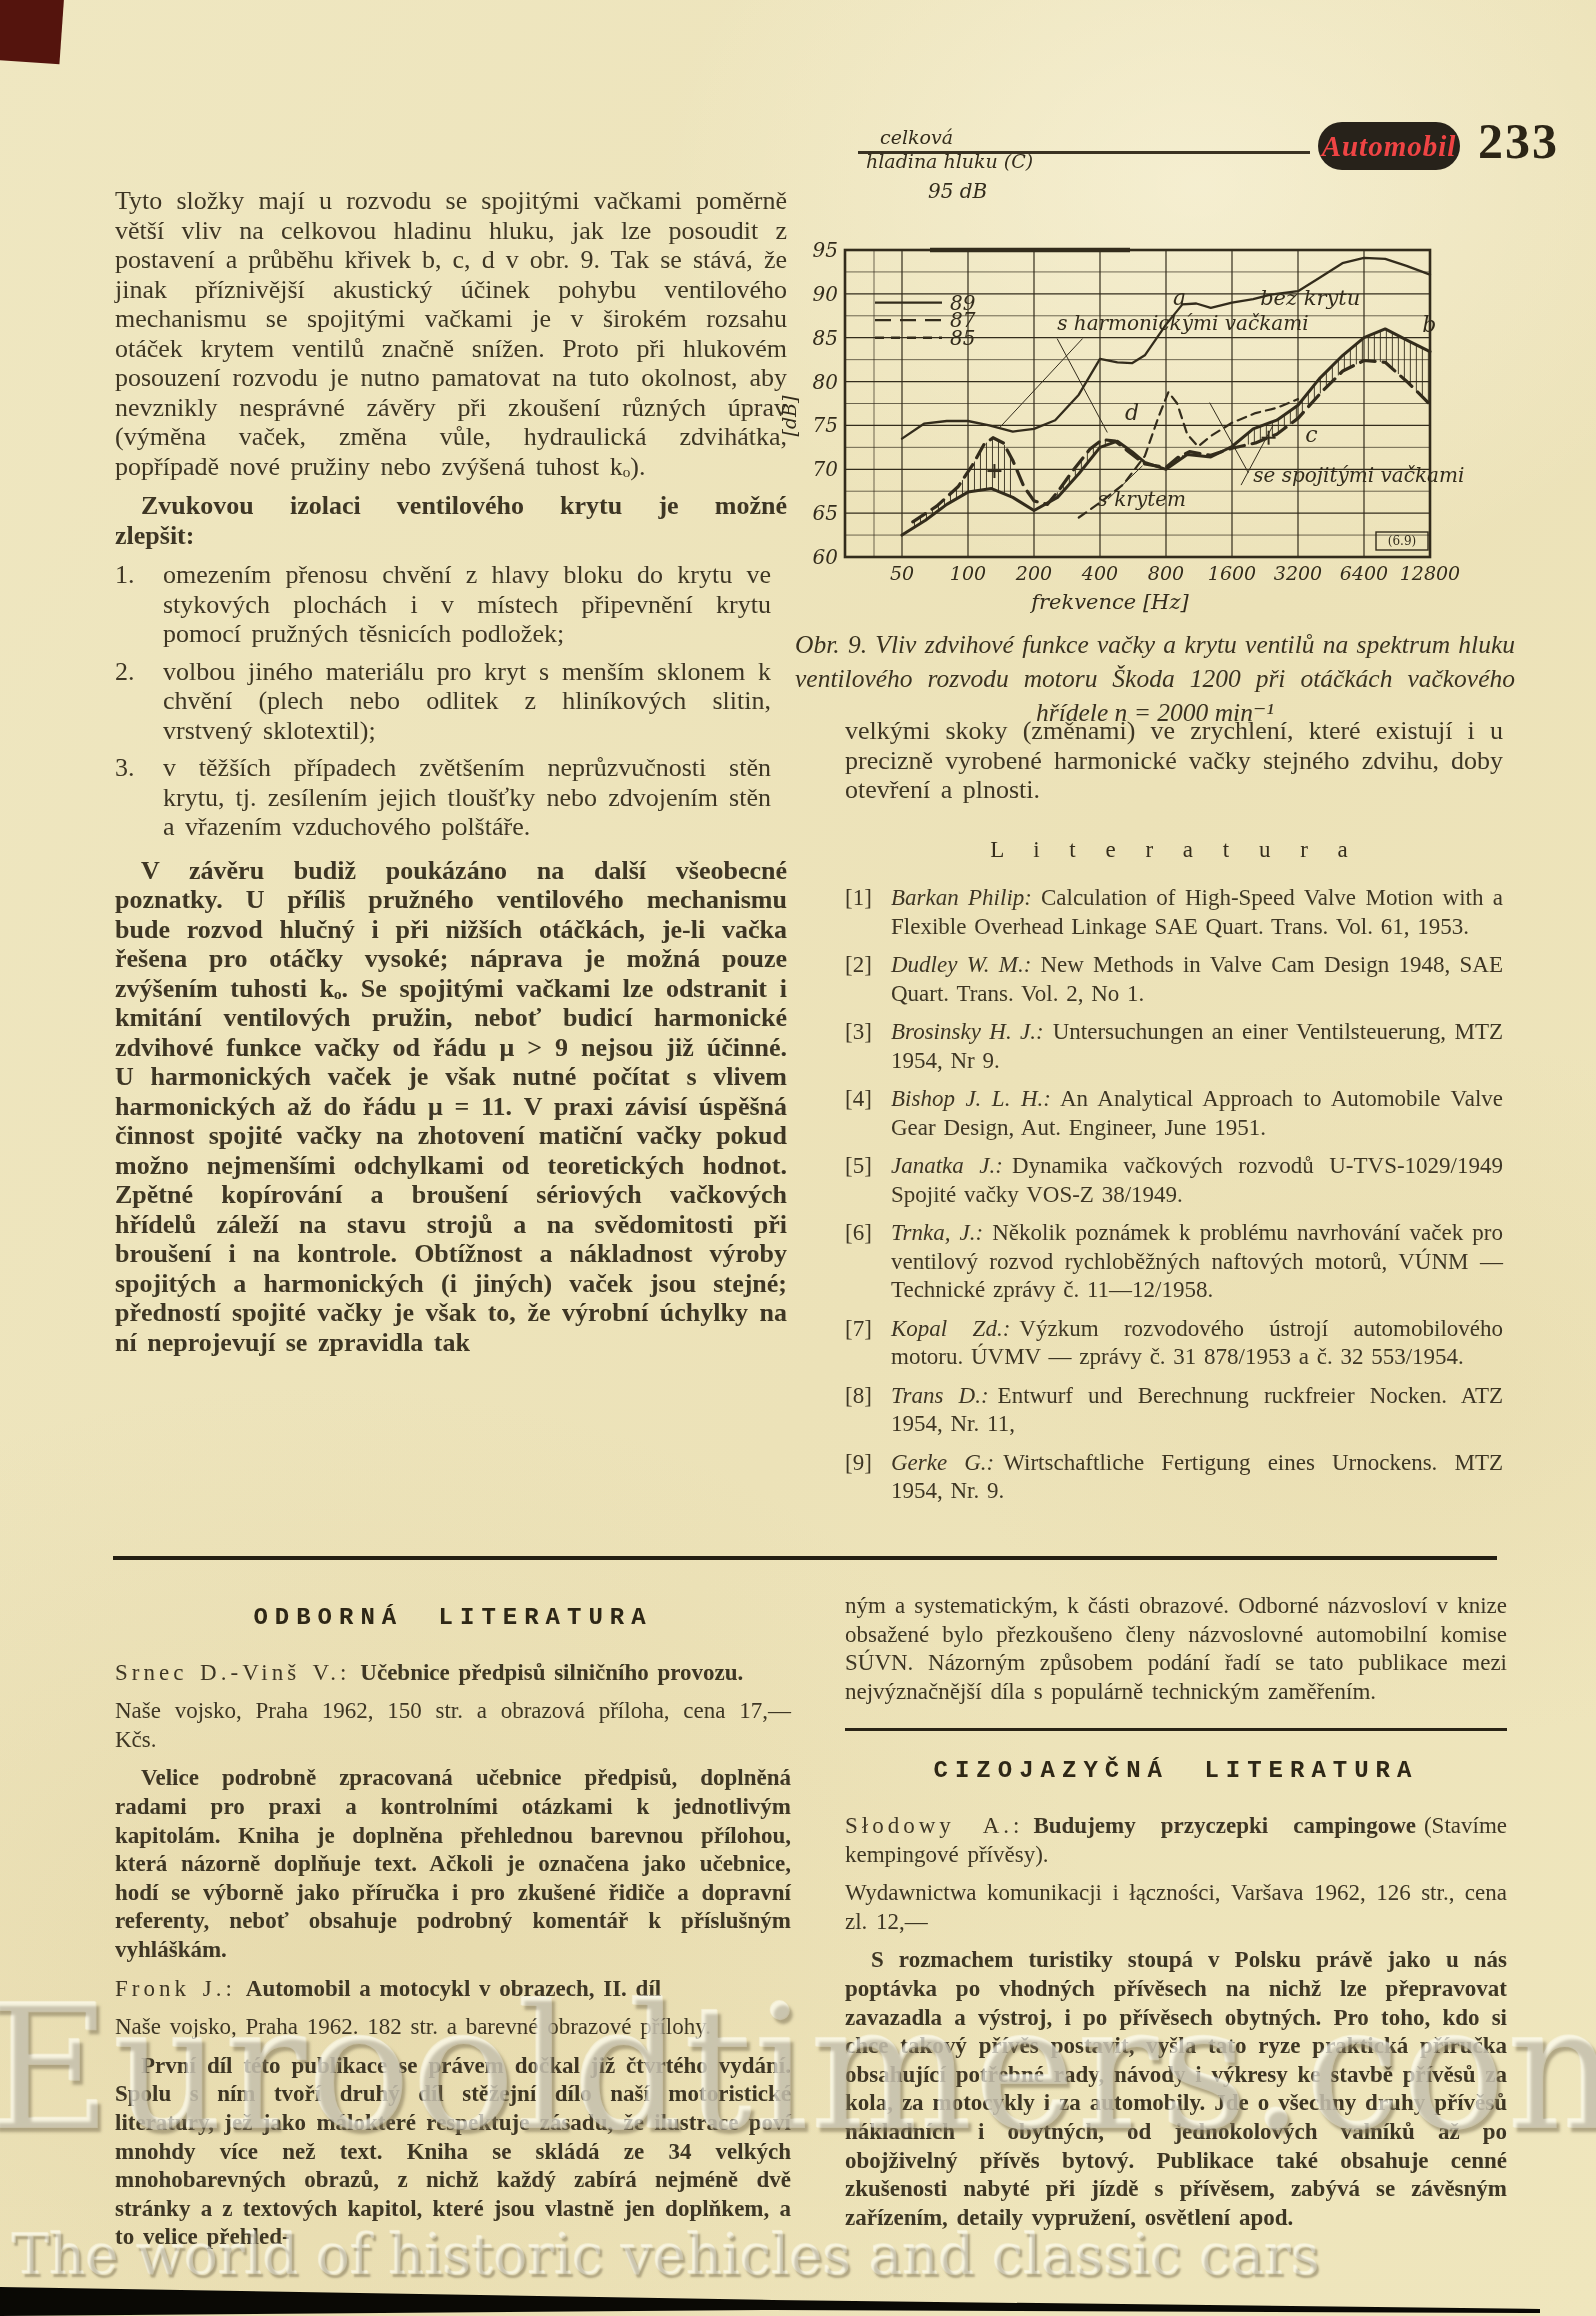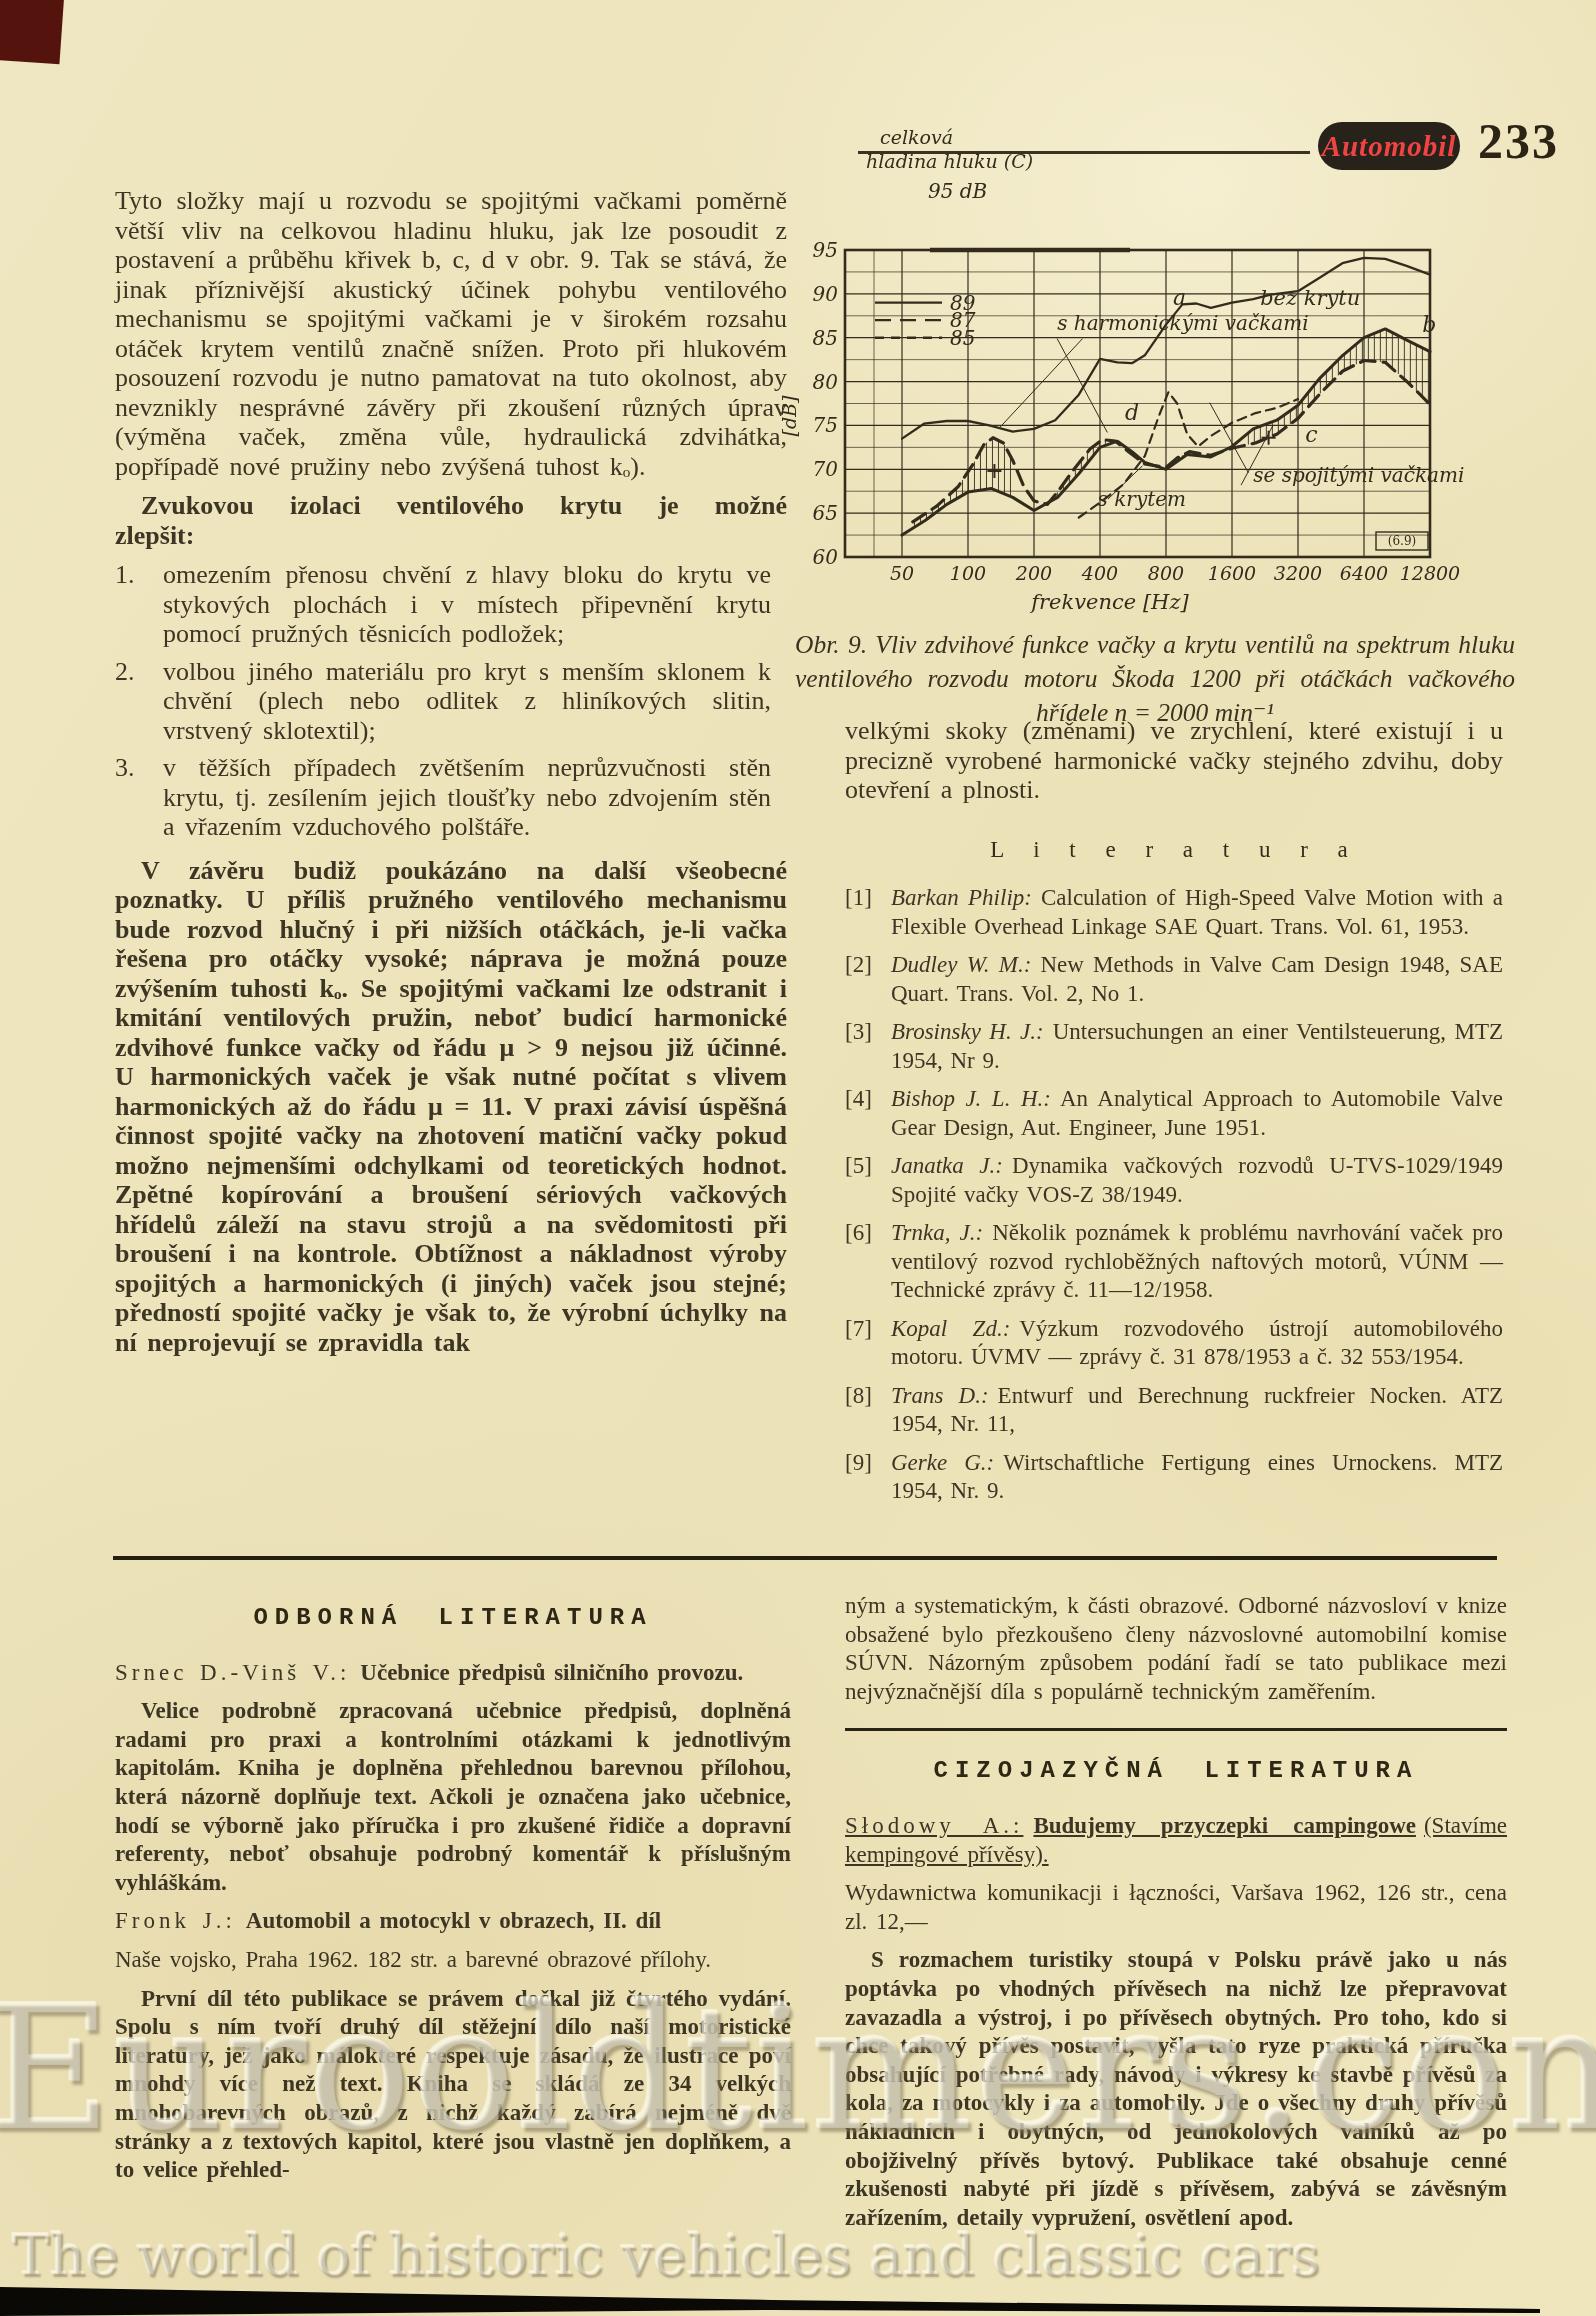--- a/index.html
+++ b/index.html
@@ -262,31 +262,32 @@
     <p class="ref"><span class="ref-num">[7]</span><span class="ref-author">Kopal Zd.:</span><span>Výzkum rozvodového ústrojí automobilového motoru. ÚVMV — zprávy č. 31 878/1953 a č. 32 553/1954.</span></p>
     <p class="ref"><span class="ref-num">[8]</span><span class="ref-author">Trans D.:</span><span>Entwurf und Berechnung ruckfreier Nocken. ATZ 1954, Nr. 11,</span></p>
     <p class="ref"><span class="ref-num">[9]</span><span class="ref-author">Gerke G.:</span><span>Wirtschaftliche Fertigung eines Urnockens. MTZ 1954, Nr. 9.</span></p>
   </div>
 
   <div class="main-divider"></div>
 
   <div class="col col-bl">
     <div class="sec-heading">ODBORNÁ LITERATURA</div>
     <p class="entry-head" style="margin-top:0;"><span class="entry-author">Srnec D.-Vinš V.:</span><span class="entry-title">Učebnice předpisů silničního provozu.</span></p>
+    <p class="pub-line">Naše vojsko, Praha 1962, 150 str. a obrazová příloha, cena 17,— Kčs.</p>
     <p class="ind">Velice podrobně zpracovaná učebnice předpisů, doplněná radami pro praxi a kontrolními otázkami k jednotlivým kapitolám. Kniha je doplněna přehlednou barevnou přílohou, která názorně doplňuje text. Ačkoli je označena jako učebnice, hodí se výborně jako příručka i pro zkušené řidiče a dopravní referenty, neboť obsahuje podrobný komentář k příslušným vyhláškám.</p>
     <p class="entry-head"><span class="entry-author">Fronk J.:</span><span class="entry-title">Automobil a motocykl v obrazech, II. díl</span></p>
     <p class="pub-line">Naše vojsko, Praha 1962. 182 str. a barevné obrazové přílohy.</p>
     <p class="ind">První díl této publikace se právem dočkal již čtvrtého vydání. Spolu s ním tvoří druhý díl stěžejní dílo naší motoristické literatury, jež jako málokteré respektuje zásadu, že ilustrace poví mnohdy více než text. Kniha se skládá ze 34 velkých mnohobarevných obrazů, z nichž každý zabírá nejméně dvě stránky a z textových kapitol, které jsou vlastně jen doplňkem, a to velice přehled-</p>
   </div>
 
   <div class="col col-br">
     <p>ným a systematickým, k části obrazové. Odborné názvosloví v knize obsažené bylo přezkoušeno členy názvoslovné automobilní komise SÚVN. Názorným způsobem podání řadí se tato publikace mezi nejvýznačnější díla s populárně technickým zaměřením.</p>
     <div class="sub-divider"></div>
     <div class="sec-heading">CIZOJAZYČNÁ LITERATURA</div>
-    <p class="entry-head" style="margin-top:0;text-decoration:underline;"><span class="entry-author">Słodowy A.:</span><span class="entry-title">Budujemy przyczepki campingowe</span><span>(Stavíme kempingové přívěsy).</span></p>
+    <p class="entry-head" style="margin-top:0;"><span class="entry-author">Słodowy A.:</span><span class="entry-title">Budujemy przyczepki campingowe</span><span>(Stavíme kempingové přívěsy).</span></p>
     <p class="pub-line">Wydawnictwa komunikacji i łączności, Varšava 1962, 126 str., cena zl. 12,—</p>
     <p class="ind">S rozmachem turistiky stoupá v Polsku právě jako u nás poptávka po vhodných přívěsech na nichž lze přepravovat zavazadla a výstroj, i po přívěsech obytných. Pro toho, kdo si chce takový přívěs postavit, vyšla tato ryze praktická příručka obsahující potřebné rady, návody i výkresy ke stavbě přívěsů za kola, za motocykly i za automobily. Jde o všechny druhy přívěsů nákladních i obytných, od jednokolových valníků až po obojživelný přívěs bytový. Publikace také obsahuje cenné zkušenosti nabyté při jízdě s přívěsem, zabývá se závěsným zařízením, detaily vypružení, osvětlení apod.</p>
   </div>
 
   <div class="wm-big">Eurooldtimers.com</div>
   <div class="wm-small">The world of historic vehicles and classic cars</div>
   <div class="bottom-bar"></div>
 
 </div>
 

